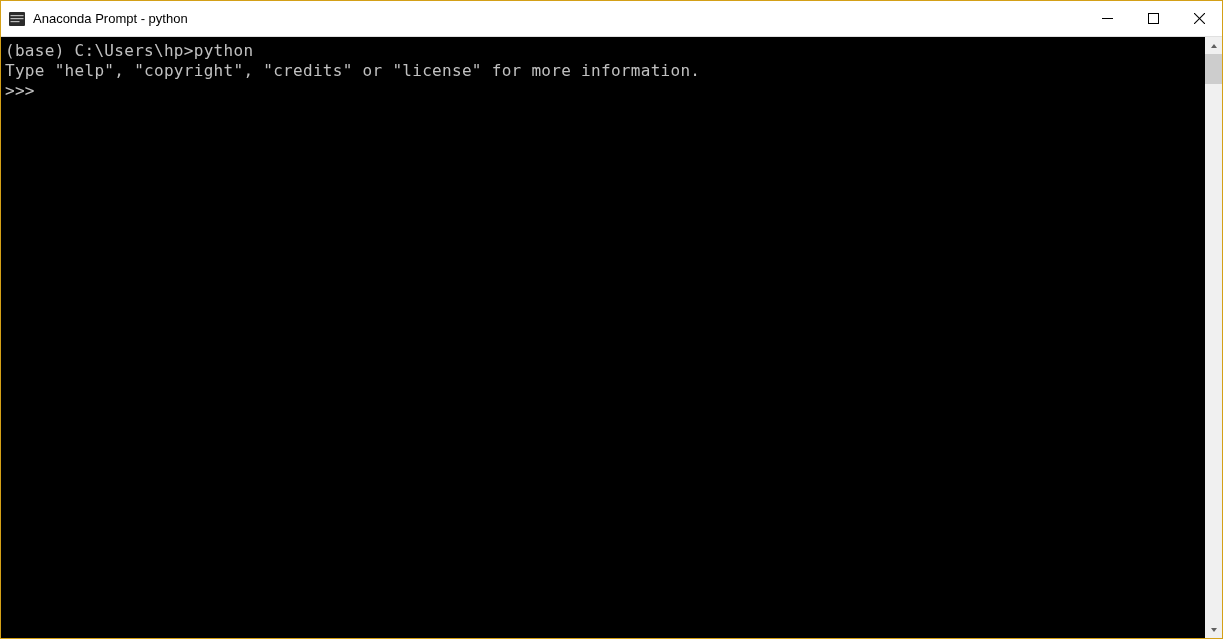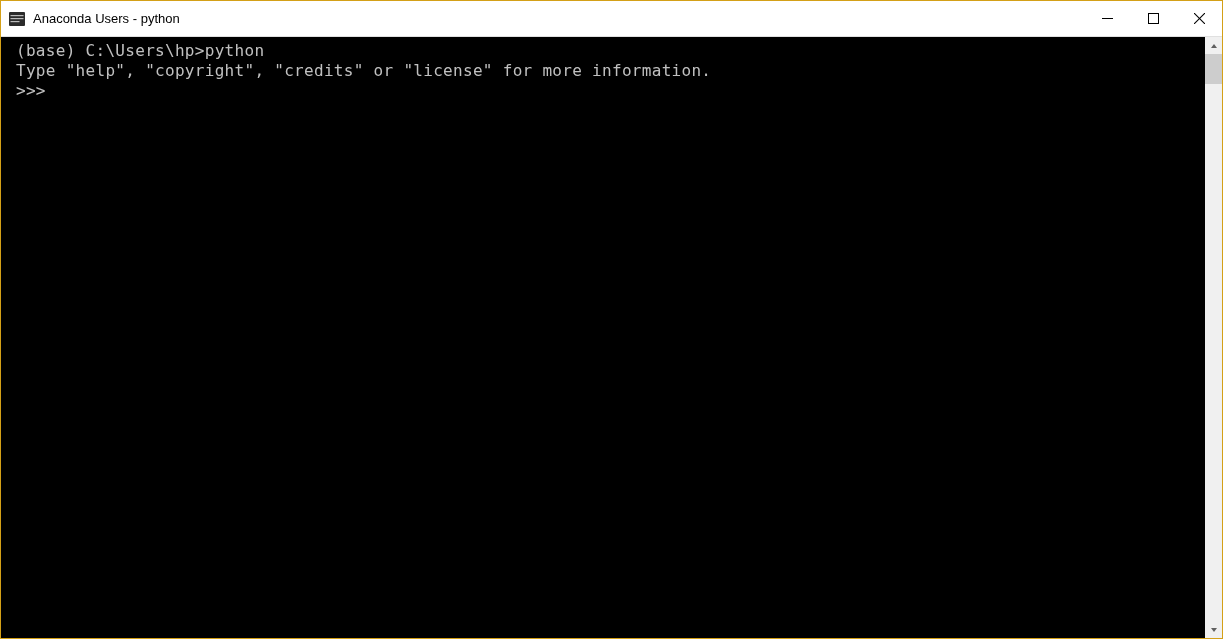--- a/index.html
+++ b/index.html
@@ -61,21 +61,21 @@
       display: flex;
       min-height: 0;
     }
     .terminal {
       flex: 1;
       background: #000000;
       color: #c0c0c0;
       font-family: "SimSun", "NSimSun", "Consolas", monospace;
       font-size: 16px;
       line-height: 20px;
-      padding: 4px 6px 4px 15px;
+      padding: 4px 6px 4px 4px;
       white-space: pre;
       overflow: hidden;
       letter-spacing: 0.3px;
     }
     .terminal .line { display: block; }
     .cursor {
       display: inline-block;
       vertical-align: text-bottom;
     }
     .scrollbar {
@@ -114,21 +114,21 @@
 <div class="window">
   <div class="titlebar">
     <span class="app-icon">
       <svg viewBox="0 0 16 14">
         <rect x="0" y="0" width="16" height="14" fill="#2b2b2b" rx="1"></rect>
         <rect x="1.5" y="3" width="13" height="1.2" fill="#bbb"></rect>
         <rect x="1.5" y="6" width="13" height="1.2" fill="#bbb"></rect>
         <rect x="1.5" y="9" width="9" height="1.2" fill="#bbb"></rect>
       </svg>
     </span>
-    <span class="title-text">Anaconda Users - python</span>
+    <span class="title-text">Anaconda Prompt - python</span>
     <div class="window-controls">
       <div class="win-btn">
         <svg viewBox="0 0 11 11">
             <rect x="0" y="5" width="11" height="1" fill="currentColor"></rect>
           </svg>
       </div>
       <div class="win-btn">
         <svg viewBox="0 0 11 11">
             <rect x="0.5" y="0.5" width="10" height="10" fill="none" stroke="currentColor" stroke-width="1"></rect>
           </svg>

